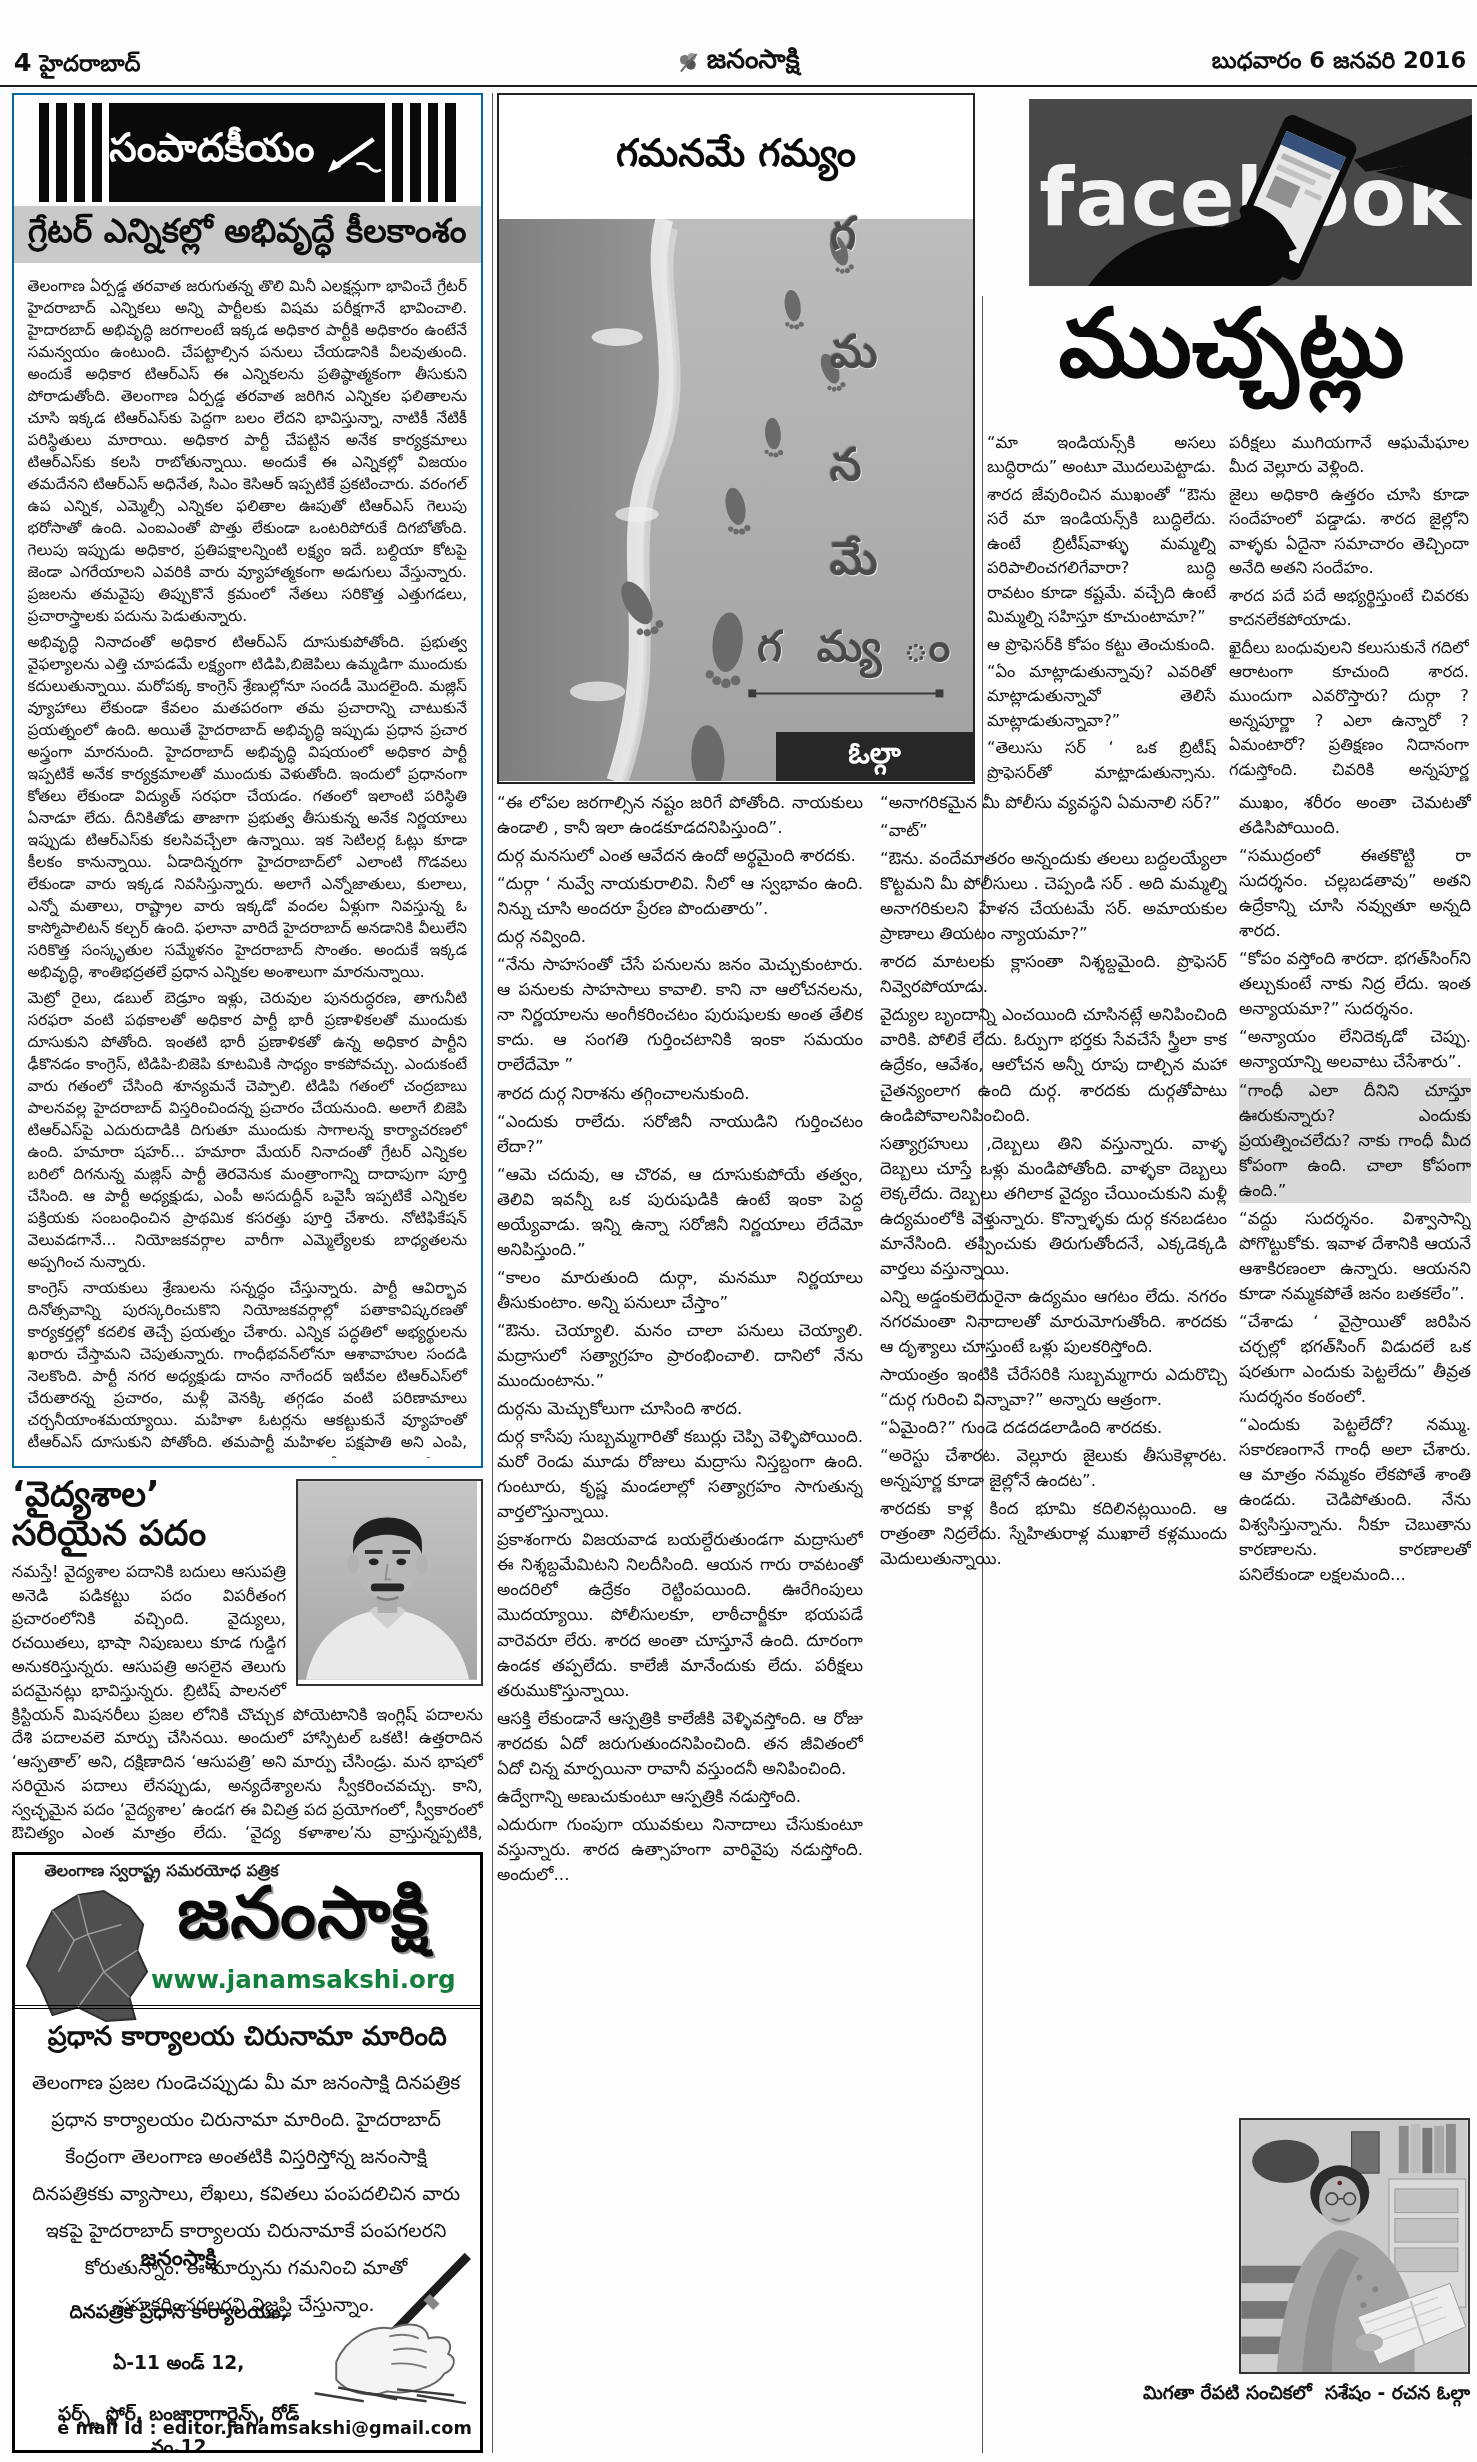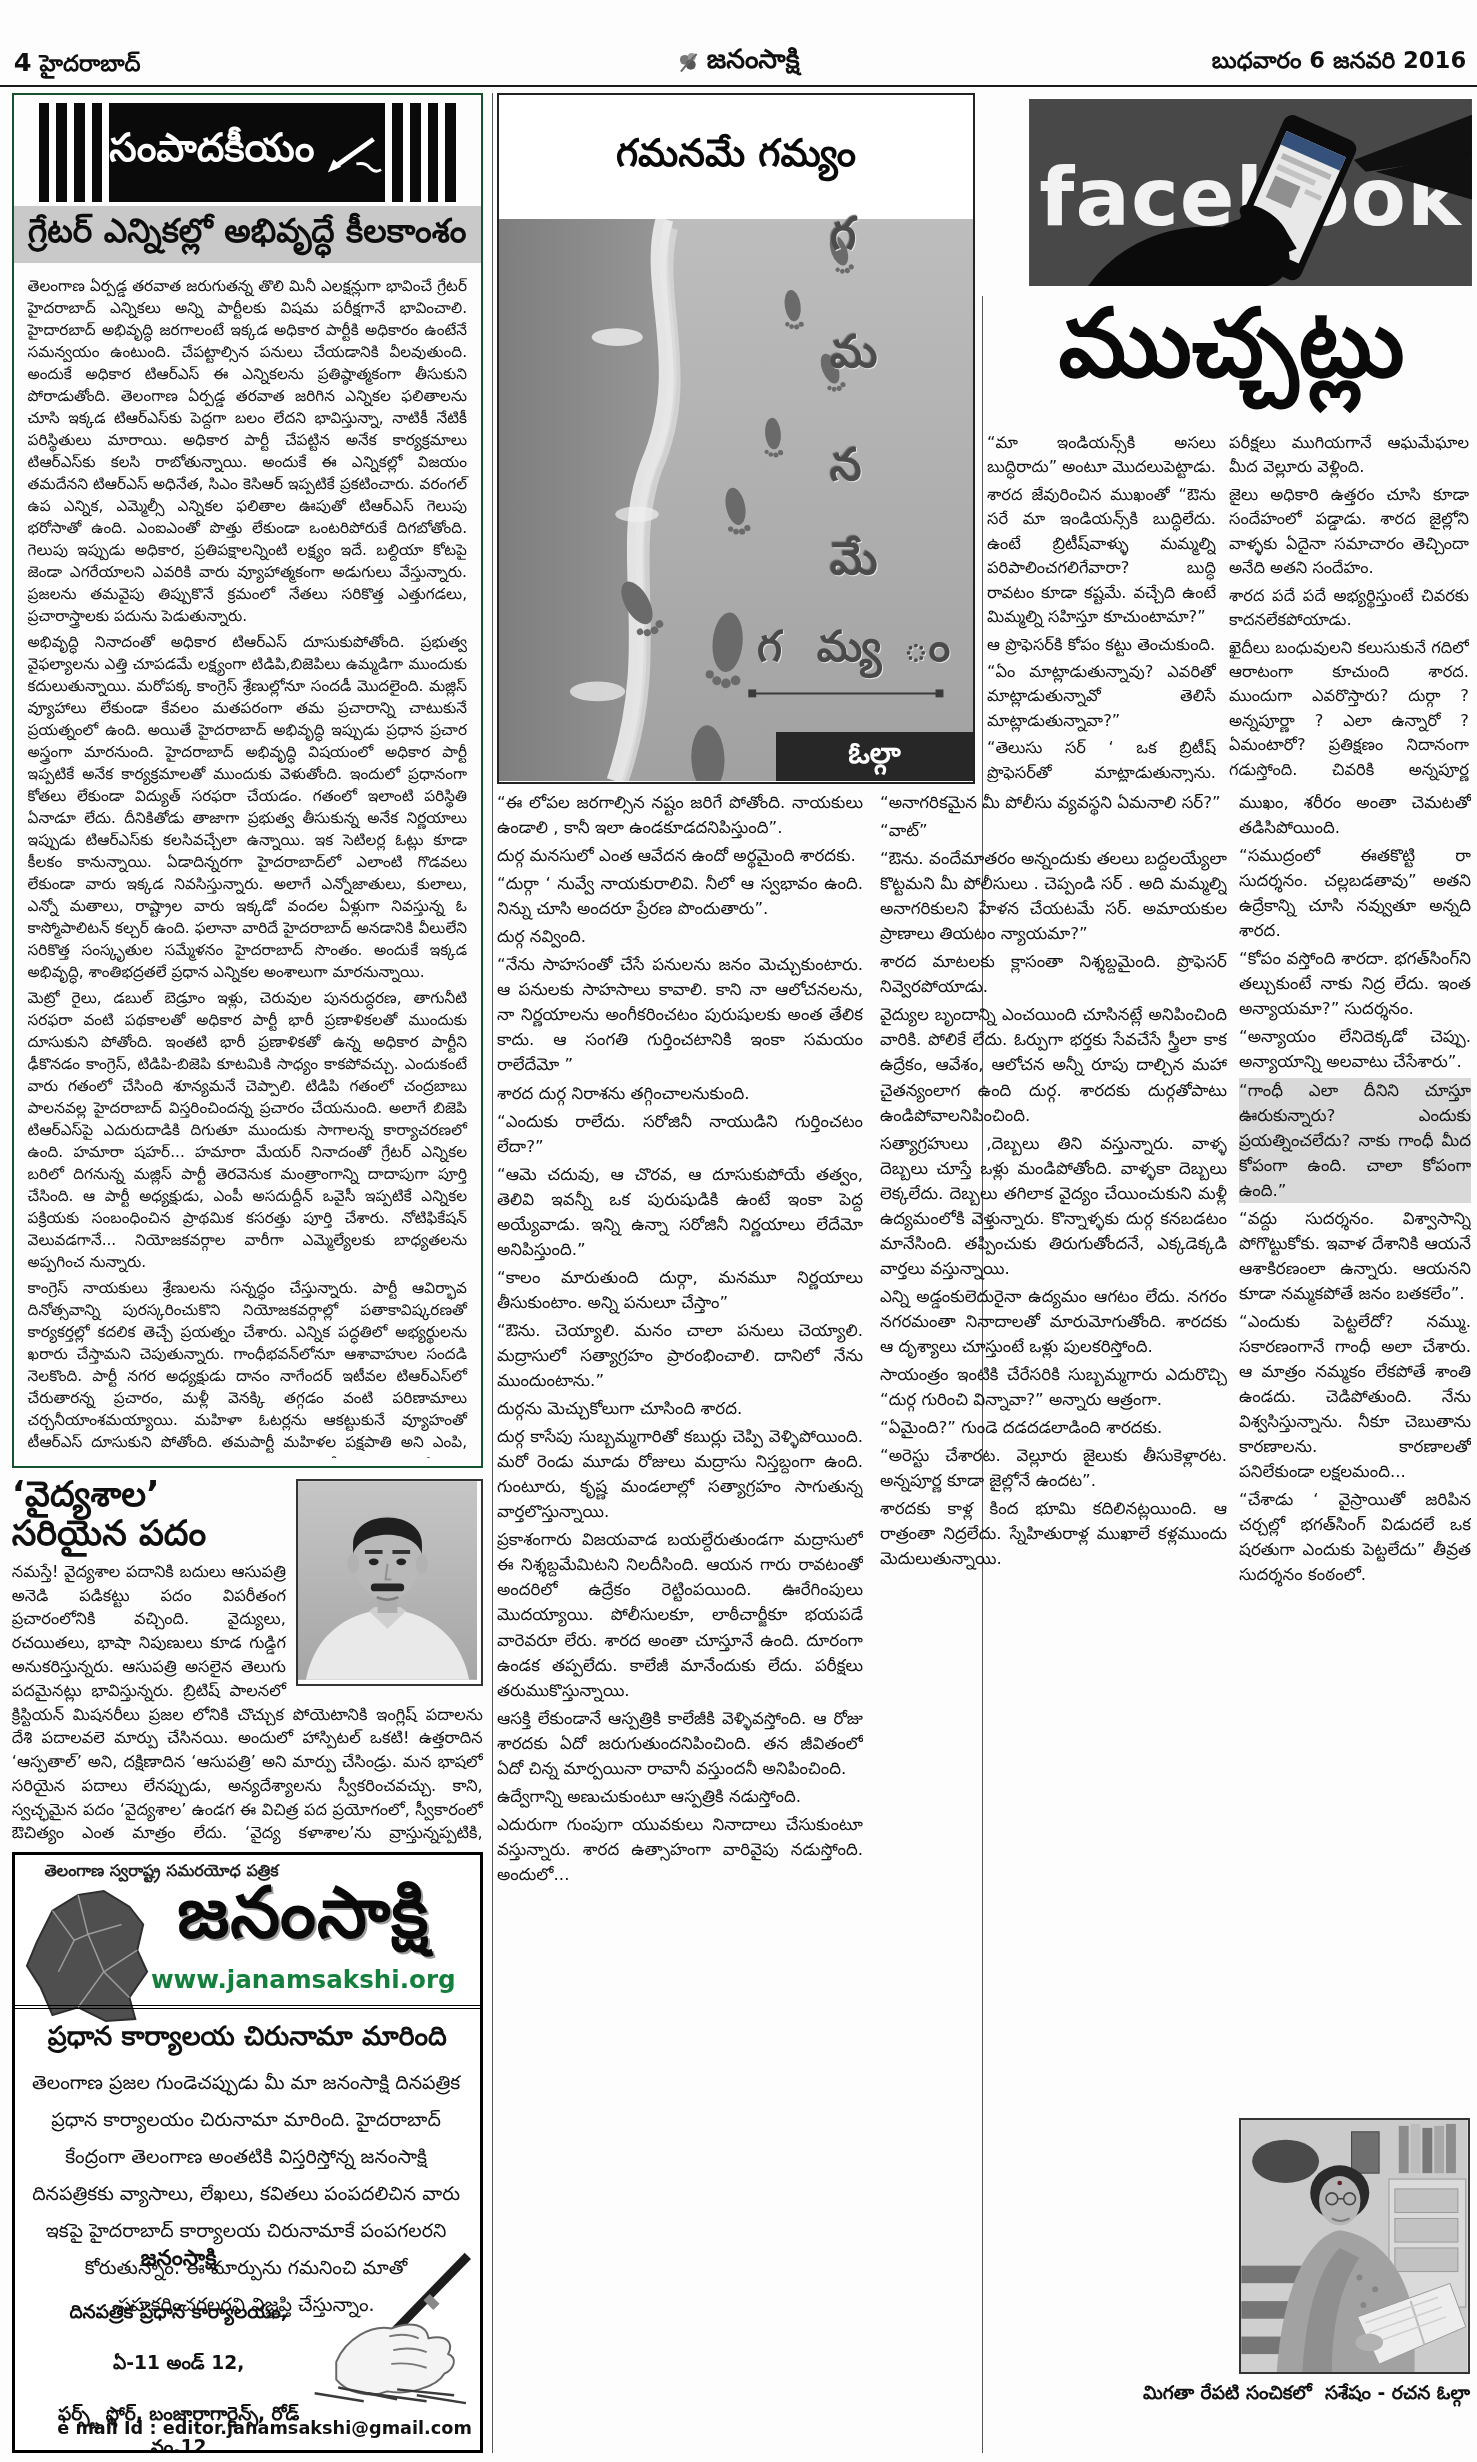--- a/index.html
+++ b/index.html
@@ -7,21 +7,21 @@
         font-family:"DejaVu Sans","Liberation Sans",sans-serif;color:#111;overflow:hidden;}
   
   .hdr-left{position:absolute;left:13.8px;top:47px;font-size:22.7px;font-weight:bold;}
   .hdr-left .pg{font-size:25.6px;margin-right:7.9px;}
   .hdr-center{position:absolute;left:630px;top:43px;width:217px;text-align:center;
               font-size:26.6px;font-weight:bold;display:flex;align-items:center;justify-content:center;gap:5.9px;}
   .hdr-right{position:absolute;right:11.8px;top:47px;font-size:22.7px;font-weight:bold;text-align:right;}
   .hdr-rule{position:absolute;left:0;top:85px;width:1478px;height:2px;background:#1a1a1a;}
   .vrule{position:absolute;width:1px;background:#555;}
   
-  .ed-box{position:absolute;left:11.8px;top:93px;width:471px;height:1375px;border:2px solid #14532d;
+  .ed-box{position:absolute;left:11.8px;top:93px;width:471px;height:1375px;border:2px solid #0369a1;
           box-sizing:border-box;overflow:hidden;}
   .ed-masthead{display:flex;align-items:stretch;justify-content:center;gap:6.9px;height:99px;margin-top:7.9px;}
   .bars{display:flex;gap:6.9px;}
   .bars i{display:block;width:10.8px;background:#0a0a0a;}
   .ed-label{background:#0a0a0a;color:#fff;display:flex;align-items:center;justify-content:center;
             gap:9.9px;width:276px;font-size:39px;font-weight:bold;}
   .ed-headline{margin-top:3.9px;height:57px;background:#c9c9c9;display:flex;align-items:center;
                justify-content:center;font-size:33px;font-weight:bold;color:#0d0d0d;}
   .ed-body{padding:11.8px 13.8px;font-size:15.3px;line-height:1.44;text-align:justify;height:1172px;overflow:hidden;}
   .ed-body p{margin:0 0 3.9px;}
@@ -324,22 +324,22 @@
       <p>“అరెస్టు చేశారట. వెల్లూరు జైలుకు తీసుకెళ్లారట. అన్నపూర్ణ కూడా జైల్లోనే ఉందట”.</p>
       <p>శారదకు కాళ్ల కింద భూమి కదిలినట్లయింది. ఆ రాత్రంతా నిద్రలేదు. స్నేహితురాళ్ల ముఖాలే కళ్లముందు మెదులుతున్నాయి.</p>
     </div>
   <div class="col lastCol">
       <p>ముఖం, శరీరం అంతా చెమటతో తడిసిపోయింది.</p>
       <p>“సముద్రంలో ఈతకొట్టి రా సుదర్శనం. చల్లబడతావు” అతని ఉద్రేకాన్ని చూసి నవ్వుతూ అన్నది శారద.</p>
       <p>“కోపం వస్తోంది శారదా. భగత్‌సింగ్‌ని తల్చుకుంటే నాకు నిద్ర లేదు. ఇంత అన్యాయమా?” సుదర్శనం.</p>
       <p>“అన్యాయం లేనిదెక్కడో చెప్పు. అన్యాయాన్ని అలవాటు చేసేశారు”.</p>
       <p class="hl">“గాంధీ ఎలా దీనిని చూస్తూ ఊరుకున్నారు? ఎందుకు ప్రయత్నించలేదు? నాకు గాంధీ మీద కోపంగా ఉంది. చాలా కోపంగా ఉంది.”</p>
       <p>“వద్దు సుదర్శనం. విశ్వాసాన్ని పోగొట్టుకోకు. ఇవాళ దేశానికి ఆయనే ఆశాకిరణంలా ఉన్నారు. ఆయనని కూడా నమ్మకపోతే జనం బతకలేం”.</p>
+      <p>“చేశాడు ‘ వైస్రాయితో జరిపిన చర్చల్లో భగత్‌సింగ్ విడుదలే ఒక షరతుగా ఎందుకు పెట్టలేదు” తీవ్రత సుదర్శనం కంఠంలో.</p>
       <p>“ఎందుకు పెట్టలేదో? నమ్ము. సకారణంగానే గాంధీ అలా చేశారు. ఆ మాత్రం నమ్మకం లేకపోతే శాంతి ఉండదు. చెడిపోతుంది. నేను విశ్వసిస్తున్నాను. నీకూ చెబుతాను కారణాలను. కారణాలతో పనిలేకుండా లక్షలమంది...</p>
-      <p>“చేశాడు ‘ వైస్రాయితో జరిపిన చర్చల్లో భగత్‌సింగ్ విడుదలే ఒక షరతుగా ఎందుకు పెట్టలేదు” తీవ్రత సుదర్శనం కంఠంలో.</p>
     </div>
 
   <div class="wphoto">
     <svg width="227" height="252" viewBox="0 0 230 256">
       <rect width="230" height="256" fill="#cbcbcb"></rect>
       <rect x="150" y="60" width="78" height="130" fill="#dadada" stroke="#999"></rect>
       <rect x="156" y="70" width="64" height="24" fill="#c2c2c2" stroke="#9a9a9a"></rect>
       <rect x="156" y="100" width="64" height="24" fill="#c2c2c2" stroke="#9a9a9a"></rect>
       <rect x="156" y="130" width="64" height="24" fill="#c2c2c2" stroke="#9a9a9a"></rect>
       <g>

